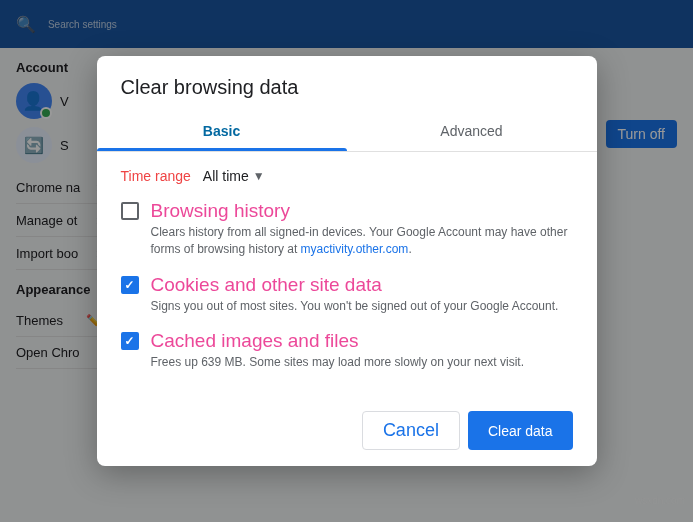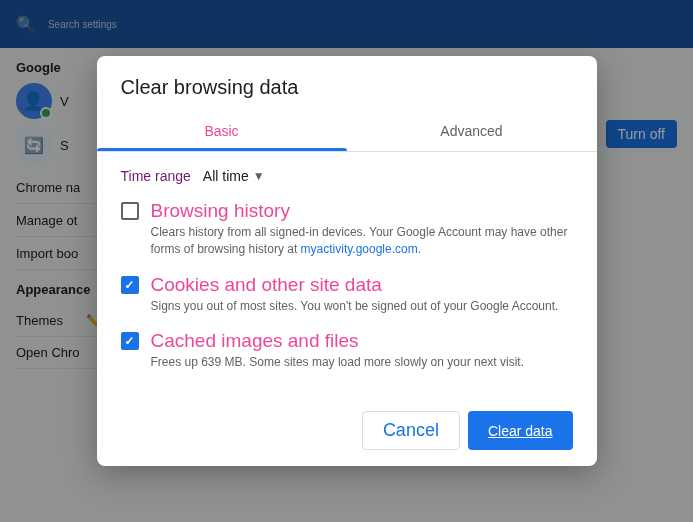--- a/index.html
+++ b/index.html
@@ -161,22 +161,22 @@
       flex: 1;
       text-align: center;
       padding: 12px 0;
       font-size: 14px;
       cursor: pointer;
       color: #5f6368;
       position: relative;
     }
 
     .tab.active {
-      color: #ec4899;
-      font-weight: 400;
+      color: #0369a1;
+      font-weight: 700;
     }
 
     .tab.active::after {
       content: '';
       position: absolute;
       bottom: 0; left: 0; right: 0;
       height: 3px;
       background: #1a73e8;
       border-radius: 3px 3px 0 0;
     }
@@ -187,21 +187,21 @@
 
     .time-range-row {
       display: flex;
       align-items: center;
       gap: 12px;
       margin-bottom: 16px;
     }
 
     .time-range-label {
       font-size: 14px;
-      color: #701a75;
+      color: #ef4444;
     }
 
     .time-range-select {
       display: flex;
       align-items: center;
       gap: 4px;
       cursor: pointer;
     }
 
     .time-range-value {
@@ -292,21 +292,20 @@
 
     .clear-btn {
       background: #1a73e8;
       color: white;
       border: none;
       padding: 8px 20px;
       border-radius: 4px;
       font-size: 14px;
       cursor: pointer;
       font-weight: 500;
-      text-decoration: underline;
     }
 
     
     .watermark {
       position: absolute;
       bottom: 16px;
       right: 8px;
       font-size: 10px;
       color: rgba(150,150,150,0.5);
       z-index: 200;
@@ -315,21 +314,21 @@
 </head>
 <body>
 
 <div class="bg-page">
   <div class="top-bar">
     <span class="search-icon-bg">🔍</span>
     <span class="search-bar-bg">Search settings</span>
   </div>
   <div style="display:flex; padding:12px 16px; gap:16px;">
     <div style="width:85px;">
-      <div class="section-title">Google</div>
+      <div class="section-title">Account</div>
       <div class="person-item">
         <div class="avatar-circle">
           <span style="font-size:18px;">👤</span>
           <div class="avatar-badge"></div>
         </div>
         <span style="font-size:13px; color:#202124;">V</span>
       </div>
       <div class="person-item">
         <div class="sync-icon">🔄</div>
         <span style="font-size:13px; color:#202124;">S</span>
@@ -381,21 +380,21 @@
           <span class="time-range-value">All time</span>
           <span class="dropdown-arrow">▼</span>
         </div>
       </div>
 
       <div class="checkbox-item">
         <div class="checkbox unchecked"></div>
         <div class="item-content">
           <div class="item-title">Browsing history</div>
           <div class="item-desc">
-            <span>Clears history from all signed-in devices. Your Google Account may have other forms of browsing history at </span><a href="#">myactivity.google.com</a><span>.</span>
+            <span>Clears history from all signed-in devices. Your Google Account may have other forms of browsing history at </span><a href="#">myactivity.other.com</a><span>.</span>
           </div>
         </div>
       </div>
 
       <div class="checkbox-item">
         <div class="checkbox checked"></div>
         <div class="item-content">
           <div class="item-title">Cookies and other site data</div>
           <div class="item-desc">Signs you out of most sites. You won't be signed out of your Google Account.</div>
         </div>

